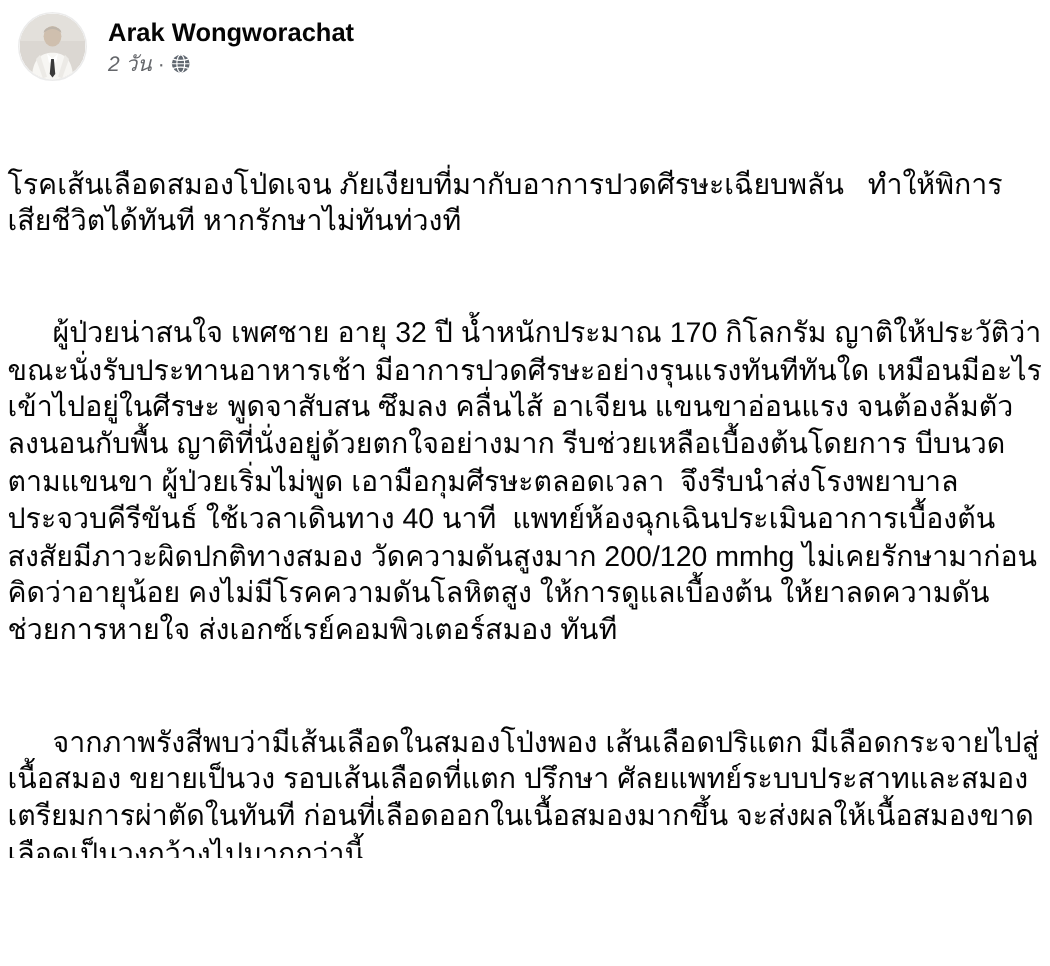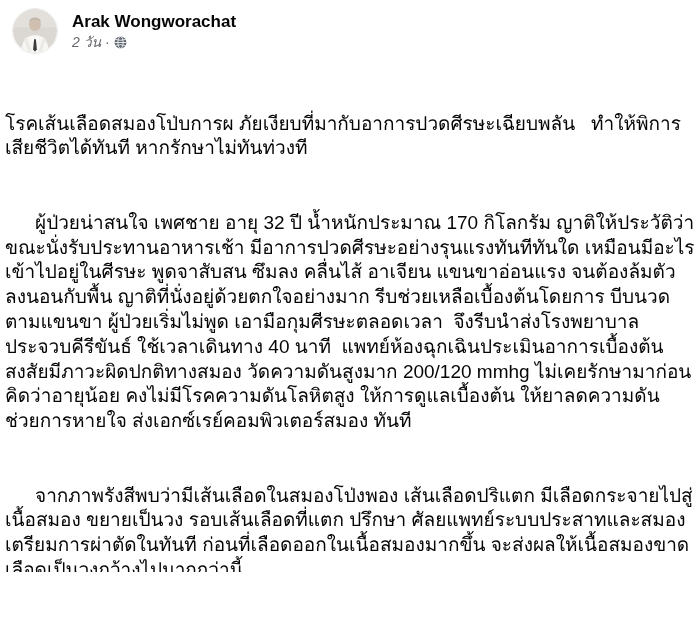--- a/index.html
+++ b/index.html
@@ -117,21 +117,21 @@
               <path d="M1.6 4.2 Q8 6.4 14.4 4.2"></path>
               <path d="M1.6 11.8 Q8 9.6 14.4 11.8"></path>
             </g>
           </svg>
         </span>
       </div>
     </div>
   </div>
 
   <div class="body-text">
-    <p>โรคเส้นเลือดสมองโป่บการผ ภัยเงียบที่มากับอาการปวดศีรษะเฉียบพลัน   ทำให้พิการ เสียชีวิตได้ทันที หากรักษาไม่ทันท่วงที</p>
+    <p>โรคเส้นเลือดสมองโป่ดเจน ภัยเงียบที่มากับอาการปวดศีรษะเฉียบพลัน   ทำให้พิการ เสียชีวิตได้ทันที หากรักษาไม่ทันท่วงที</p>
     <p class="indent">ผู้ป่วยน่าสนใจ เพศชาย อายุ 32 ปี น้ำหนักประมาณ 170 กิโลกรัม ญาติให้ประวัติว่าขณะนั่งรับประทานอาหารเช้า มีอาการปวดศีรษะอย่างรุนแรงทันทีทันใด เหมือนมีอะไรเข้าไปอยู่ในศีรษะ พูดจาสับสน ซึมลง คลื่นไส้ อาเจียน แขนขาอ่อนแรง จนต้องล้มตัวลงนอนกับพื้น ญาติที่นั่งอยู่ด้วยตกใจอย่างมาก รีบช่วยเหลือเบื้องต้นโดยการ บีบนวดตามแขนขา ผู้ป่วยเริ่มไม่พูด เอามือกุมศีรษะตลอดเวลา  จึงรีบนำส่งโรงพยาบาลประจวบคีรีขันธ์ ใช้เวลาเดินทาง 40 นาที  แพทย์ห้องฉุกเฉินประเมินอาการเบื้องต้น สงสัยมีภาวะผิดปกติทางสมอง วัดความดันสูงมาก 200/120 mmhg ไม่เคยรักษามาก่อน คิดว่าอายุน้อย คงไม่มีโรคความดันโลหิตสูง ให้การดูแลเบื้องต้น ให้ยาลดความดัน ช่วยการหายใจ ส่งเอกซ์เรย์คอมพิวเตอร์สมอง ทันที</p>
     <p class="indent">จากภาพรังสีพบว่ามีเส้นเลือดในสมองโป่งพอง เส้นเลือดปริแตก มีเลือดกระจายไปสู่เนื้อสมอง ขยายเป็นวง รอบเส้นเลือดที่แตก ปรึกษา ศัลยแพทย์ระบบประสาทและสมอง เตรียมการผ่าตัดในทันที ก่อนที่เลือดออกในเนื้อสมองมากขึ้น จะส่งผลให้เนื้อสมองขาดเลือดเป็นวงกว้างไปมากกว่านี้</p>
     <p class="indent">ภายในเวลา 30 นาที ต่อมา ผู้ป่วยได้รับการผ่าตัดเปิดกะโหลกศีรษะ แพทย์ใช้เทคนิคการผ่าตัด ใส่เครื่องมือเข้าไปในจุดที่เส้นเลือดโป่งพองแตก ใช้คลิปหนีบที่บริเวณเส้นเลือดโป่งพอง (clipping) เป็นวิธีการห้ามไม่ให้มีเลือดผ่านเข้าไปบริเวณที่มีการโป่งพองอีก การผ่าตัดสมองต้องใช้กล้องจุลทรรศน์ที่มีกำลังขยายสูง เพื่อให้มองเห็นได้ชัดเจน การผ่าตัดสำเร็จด้วยดี</p>
     
     
     
   </div>
 
 </div>
 

